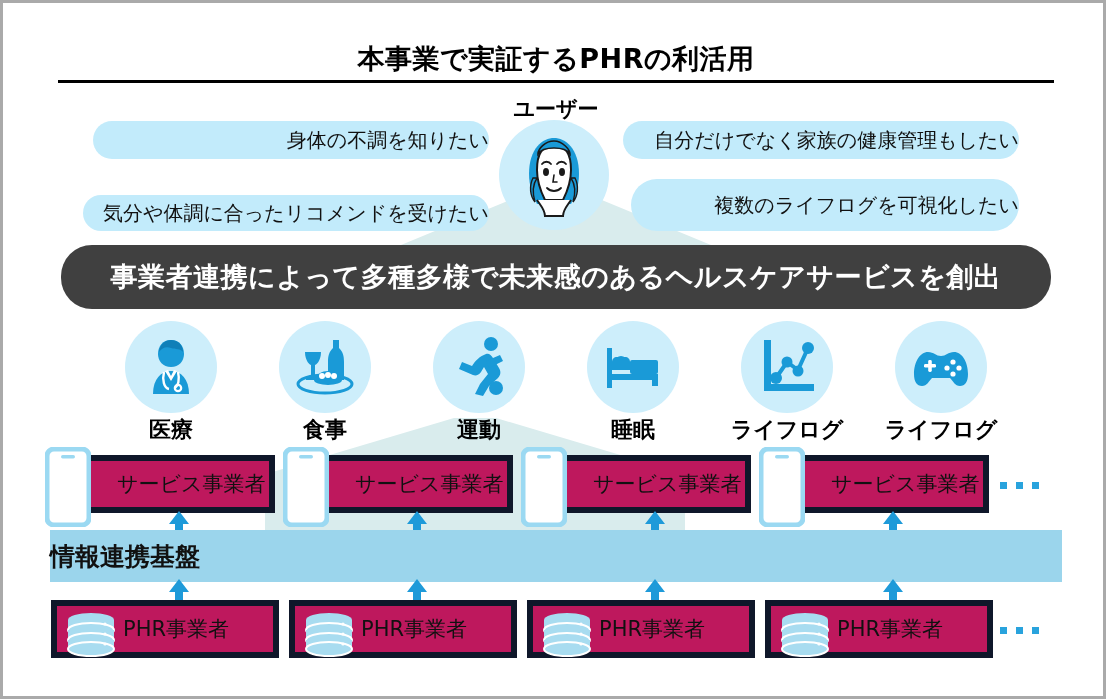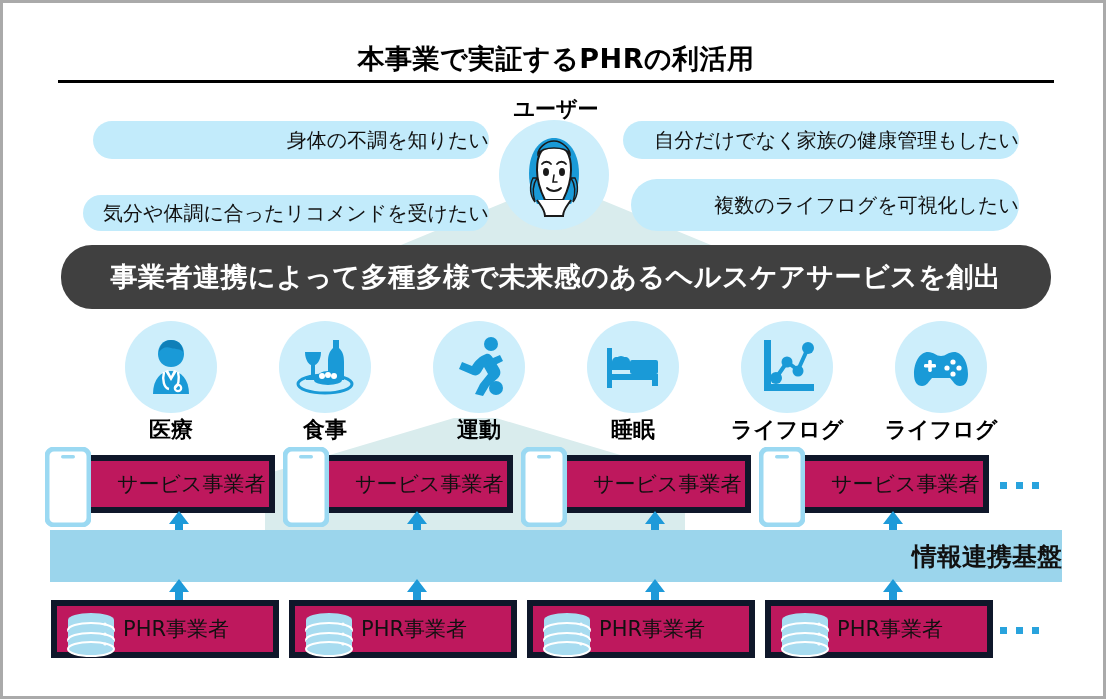--- a/index.html
+++ b/index.html
@@ -182,21 +182,21 @@
   }
 
   
   #platform {
     position: absolute;
     left: 47px; top: 527px;
     width: 1012px; height: 52px;
     background: #9bd5ec;
     display: flex;
     align-items: center;
-    justify-content: flex-end;
+    justify-content: flex-start;
     font-size: 25px;
     font-weight: bold;
     color: #111111;
   }
 
   
   .arrow-up {
     position: absolute;
     width: 20px; height: 34px;
   }

